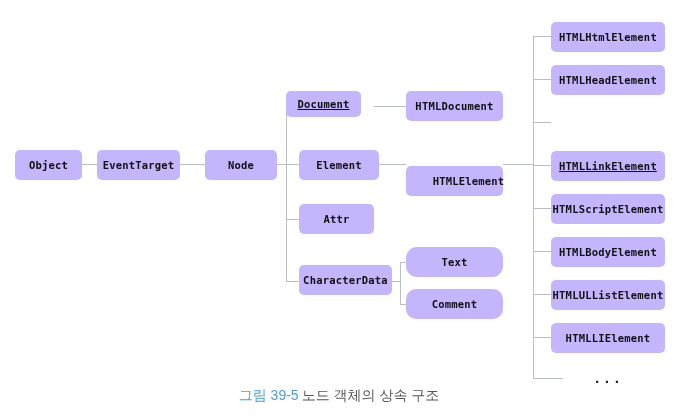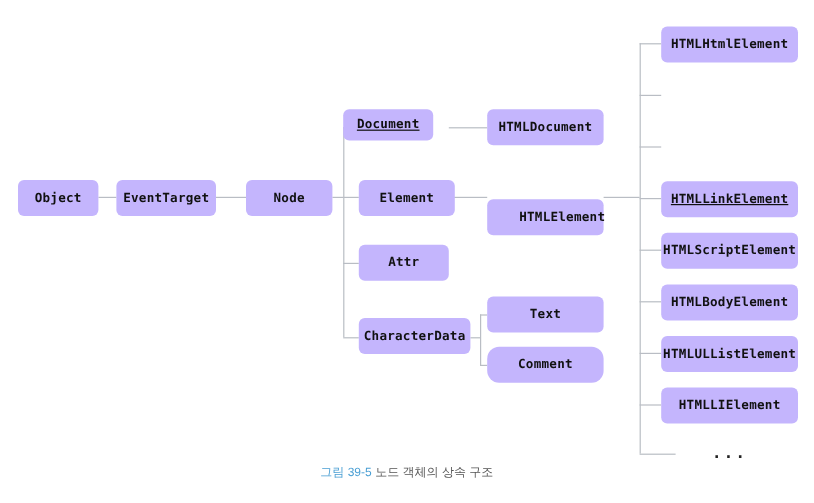--- a/index.html
+++ b/index.html
@@ -56,21 +56,21 @@
   }
   .edge.h { height: 1px; }
   .edge.v { width: 1px; }
   #caption {
     position: absolute;
     left: 0;
     right: 0;
     top: 387px;
     text-align: center;
     font-family: "Liberation Sans", sans-serif;
-    font-size: 10px;
+    font-size: 14px;
     color: #555555;
     white-space: nowrap;
   }
   #caption .fig-no {
     color: #4a9fd4;
     margin-right: 3px;
   }
 </style>
 </head>
 <body>
@@ -111,24 +111,25 @@
   <div class="node" style="left:97px;  top:150px; width:83px;  height:30px;">EventTarget</div>
   <div class="node" style="left:205px; top:150px; width:72px;  height:30px;">Node</div>
 
   <div class="node" style="left:286px; top:91px;  width:75px;  height:26px;text-decoration:underline;">Document</div>
   <div class="node" style="left:299px; top:150px; width:80px;  height:30px;">Element</div>
   <div class="node" style="left:299px; top:204px; width:75px;  height:30px;">Attr</div>
   <div class="node" style="left:299px; top:265px; width:93px;  height:30px;">CharacterData</div>
 
   <div class="node" style="left:406px; top:91px;  width:97px;  height:30px;">HTMLDocument</div>
   <div class="node" style="left:406px; top:166px; width:97px;  height:30px;padding-left:28px;">HTMLElement</div>
-  <div class="node" style="left:406px; top:247px; width:97px;  height:30px;">Text</div>
+  <div class="node" style="left:406px; top:247px; width:97px;  height:30px;border-radius:11px;">Text</div>
   <div class="node" style="left:406px; top:289px; width:97px;  height:30px;border-radius:10px;">Comment</div>
 
   <div class="node" style="left:551px; top:22px;  width:114px; height:30px;">HTMLHtmlElement</div>
+  <div class="node" style="left:551px; top:65px;  width:114px; height:30px;">HTMLHeadElement</div>
   <div class="node" style="left:551px; top:151px; width:114px; height:30px;text-decoration:underline;">HTMLLinkElement</div>
   <div class="node" style="left:551px; top:194px; width:114px; height:30px;">HTMLScriptElement</div>
   <div class="node" style="left:551px; top:237px; width:114px; height:30px;">HTMLBodyElement</div>
   <div class="node" style="left:551px; top:280px; width:114px; height:30px;">HTMLULListElement</div>
   <div class="node" style="left:551px; top:323px; width:114px; height:30px;">HTMLLIElement</div>
 
   <div class="ellipsis" style="left:551px; top:368px; width:114px; height:20px;">...</div>
 
 </div>
 

